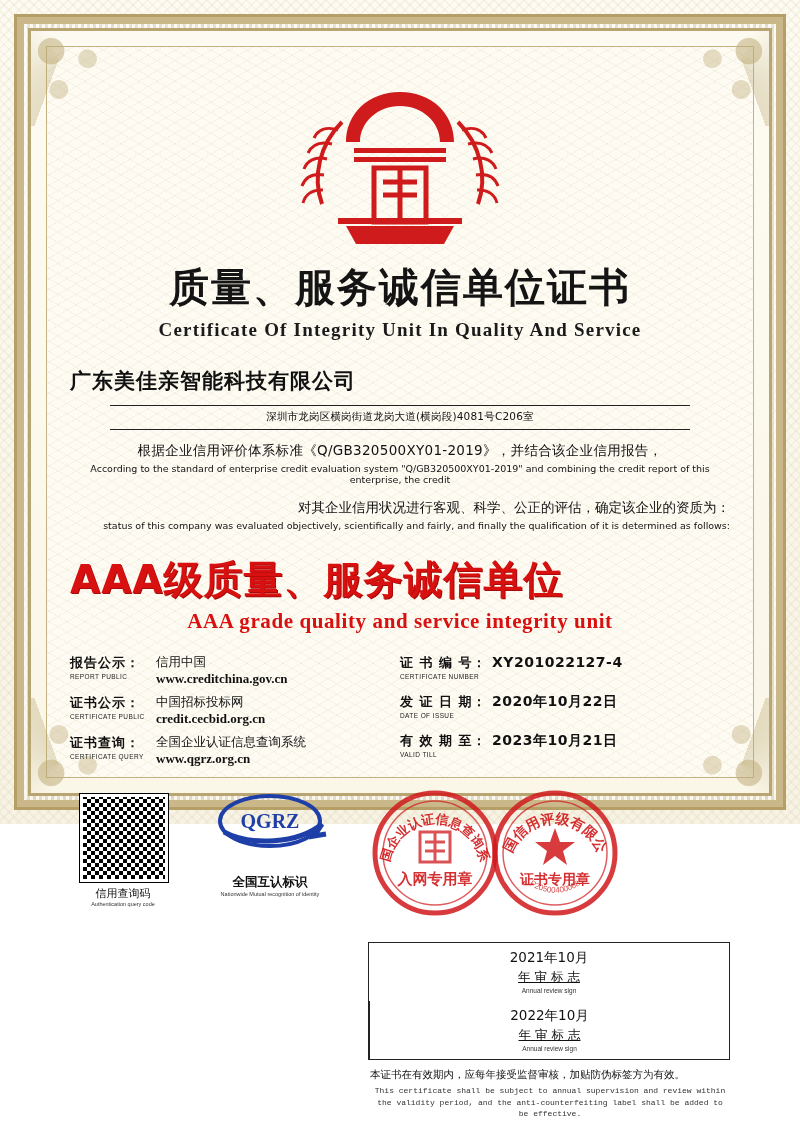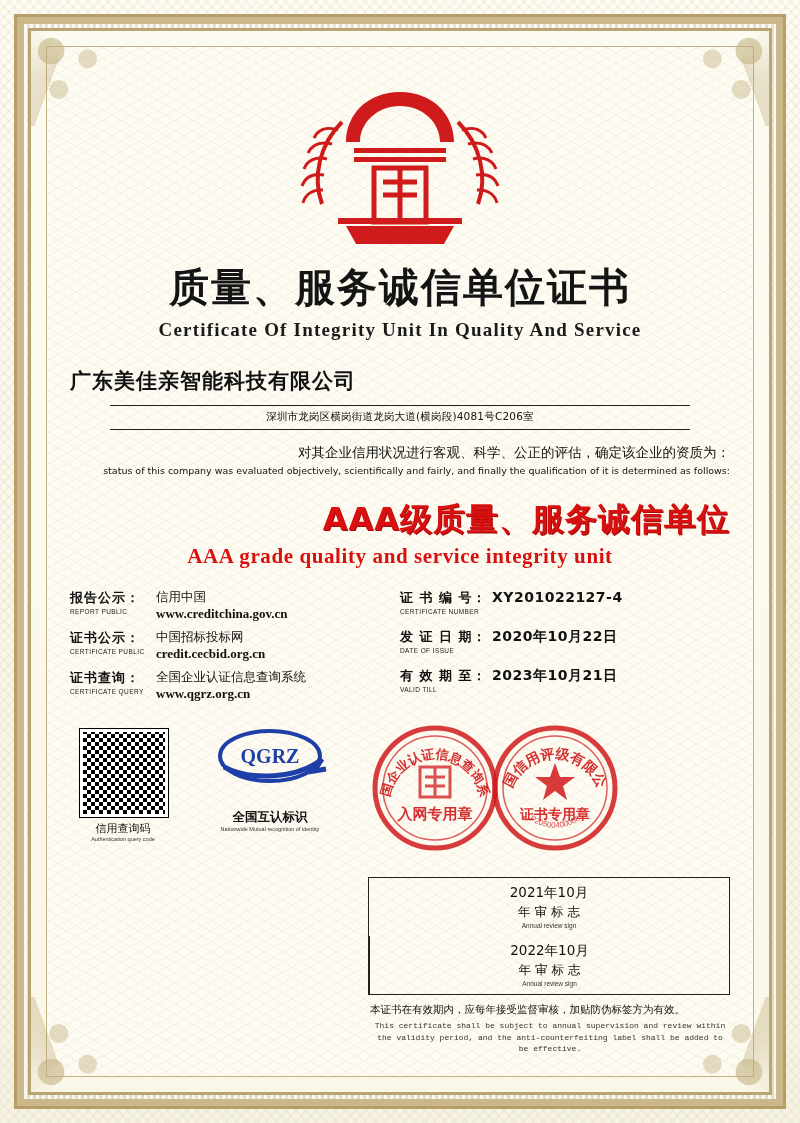--- a/index.html
+++ b/index.html
@@ -2,21 +2,21 @@
 <html><head>
 <meta charset="utf-8">
 <style>
   html,body{margin:0;padding:0;}
   body{
     width:800px;height:1123px;overflow:hidden;
     font-family:"Liberation Sans", sans-serif;
     background:#ffffff;
   }
   .cert{
-    position:relative;width:800px;height:1123px;
+    position:relative;width:800px;height:824px;
     background:
       repeating-linear-gradient(45deg, rgba(190,175,130,.10) 0 2px, rgba(255,255,255,0) 2px 7px),
       repeating-linear-gradient(-45deg, rgba(190,175,130,.10) 0 2px, rgba(255,255,255,0) 2px 7px),
       linear-gradient(#fdfbf2,#f7f3e4);
     box-sizing:border-box;
   }
   
   .frame-outer{
     position:absolute;inset:14px;
     border:10px solid #cbb88a;
@@ -111,25 +111,25 @@
   }
   .para .en{
     font-size:9.5px;color:#111;margin-top:3px;
     font-family:"DejaVu Sans","Liberation Sans",sans-serif;
   }
   .para2{margin-top:14px;text-align:right;padding-left:4px;}
   .para2 .cn{font-size:13.5px;color:#111;font-family:"DejaVu Sans","Liberation Sans",sans-serif;}
   .para2 .en{font-size:9.5px;color:#111;margin-top:3px;font-family:"DejaVu Sans","Liberation Sans",sans-serif;}
 
   .grade-cn{
-    text-align:right;
+    text-align:left;
     margin-top:22px;
     font-family:"DejaVu Sans","Liberation Sans",sans-serif;
     font-weight:bold;
-    font-size:32px;
+    font-size:39px;
     color:#d8100f;
     letter-spacing:1px;
     text-shadow:1px 1px 0 #a50b0b;
   }
   .grade-en{
     text-align:center;
     margin-top:2px;
     font-family:"Liberation Serif", serif;
     font-weight:bold;
     font-size:21px;
@@ -202,21 +202,21 @@
   .annual{
     display:flex;width:360px;margin-left:auto;margin-top:4px;
     border:1px solid #222;
     flex-direction:column;
   }
   .annual-cell{
     flex:1;text-align:center;padding:6px 0 7px 0;
   }
   .annual-cell + .annual-cell{border-left:1px solid #222;}
   .annual-cell .y{font-size:13.5px;color:#111;font-family:"DejaVu Sans","Liberation Sans",sans-serif;}
-  .annual-cell .c{font-size:12.5px;color:#111;margin-top:2px;font-family:"DejaVu Sans","Liberation Sans",sans-serif;}
+  .annual-cell .c{font-size:12.5px;color:#111;margin-top:2px;font-family:"DejaVu Sans","Liberation Sans",sans-serif;text-decoration:underline;}
   .annual-cell .e{font-size:6.5px;color:#333;margin-top:1px;font-family:"Liberation Sans",sans-serif;}
 
   .footnote{
     width:360px;margin-left:auto;margin-top:8px;text-align:left;
   }
   .footnote .cn{font-size:10.5px;color:#111;font-family:"DejaVu Sans","Liberation Sans",sans-serif;}
   .footnote .en{font-size:8px;color:#333;line-height:1.45;margin-top:3px;font-family:"Liberation Mono",monospace;text-align:center;}
 </style>
 </head>
 <body>
@@ -272,20 +272,24 @@
 
     <div class="title-cn">质量、服务诚信单位证书</div>
     <div class="title-en">Certificate Of Integrity Unit In Quality And Service</div>
 
     <div class="company">广东美佳亲智能科技有限公司</div>
 
     <div class="addr-wrap">
       <div class="addr">深圳市龙岗区横岗街道龙岗大道(横岗段)4081号C206室</div>
     </div>
 
+    <div class="para">
+      <div class="cn">根据企业信用评价体系标准《Q/GB320500XY01-2019》，并结合该企业信用报告，</div>
+      <div class="en">According to the standard of enterprise credit evaluation system "Q/GB320500XY01-2019" and combining the credit report of this enterprise, the credit</div>
+    </div>
 
     <div class="para2">
       <div class="cn">对其企业信用状况进行客观、科学、公正的评估，确定该企业的资质为：</div>
       <div class="en">status of this company was evaluated objectively, scientifically and fairly, and finally the qualification of it is determined as follows:</div>
     </div>
 
     <div class="grade-cn">AAA级质量、服务诚信单位</div>
     <div class="grade-en">AAA grade quality and service integrity unit</div>
 
     <div class="info">

